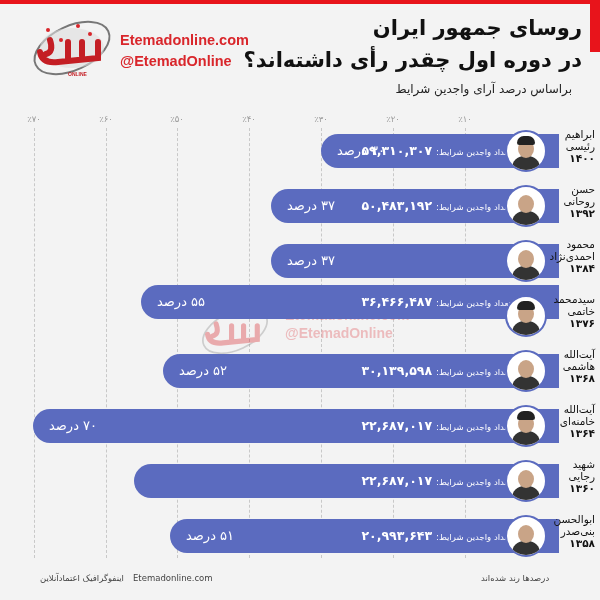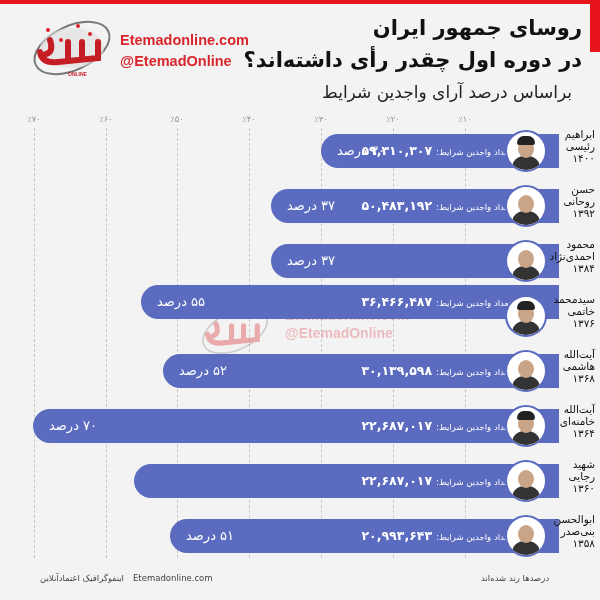--- a/index.html
+++ b/index.html
@@ -2,34 +2,34 @@
 <html><head>
 <meta charset="utf-8">
 <style>
   html, body { margin:0; padding:0; }
   body { width:600px; height:600px; overflow:hidden; background:#f3f3f3; position:relative; font-family:"DejaVu Sans", sans-serif; }
   .topbar { position:absolute; left:0; top:0; width:600px; height:4px; background:#e8141b; }
   .redblock { position:absolute; right:0; top:0; width:10px; height:52px; background:#e8141b; }
   .logo { position:absolute; left:28px; top:12px; width:88px; height:70px; }
   .brand { position:absolute; left:120px; top:30px; color:#d9262b; font-family:"Liberation Sans", sans-serif; font-weight:bold; font-size:14.5px; line-height:21px; }
   .title { position:absolute; right:18px; top:12px; direction:rtl; text-align:right; font-weight:bold; font-size:21px; line-height:32px; color:#111; }
-  .subtitle { position:absolute; right:28px; top:82px; direction:rtl; font-size:17px; color:#222; }
+  .subtitle { position:absolute; right:28px; top:82px; direction:rtl; font-size:12px; color:#222; }
   .tick { position:absolute; top:114px; font-size:8.5px; color:#999; transform:translateX(-50%); direction:ltr; }
   .grid { position:absolute; top:128px; height:430px; width:0; border-left:1px dashed #c8c8c8; }
   .bar { position:absolute; height:34px; background:#5b6bbf; border-radius:17px 0 0 17px;padding-left:31px; }
   .bar-end { position:absolute; height:34px; width:20px; background:#5b6bbf; border-radius:0 17px 17px 0; }
   .pct { position:absolute; top:0; height:34px; line-height:34px; color:#fff; font-size:13px; direction:rtl; white-space:nowrap; }
   .voters { position:absolute; top:0; right:48px; height:16px; line-height:34px; color:#fff; direction:rtl; white-space:nowrap; font-size:8.5px; }
   .voters b { font-size:12.5px; margin-right:4px; }
   .avatar { position:absolute; width:38px; height:38px; border-radius:50%; background:#fff; border:2px solid #5b6bbf; overflow:hidden; }
   .avatar .head { position:absolute; left:11px; top:8px; width:16px; height:18px; border-radius:50%; background:#c9a487; }
   .avatar .body { position:absolute; left:5px; top:24px; width:28px; height:20px; border-radius:12px 12px 0 0; background:#333; }
   .avatar .hat { position:absolute; left:10px; top:4px; width:18px; height:9px; border-radius:9px 9px 3px 3px; background:#222; }
   .name { position:absolute; left:549px; direction:rtl; text-align:right; width:46px; font-size:10.5px; line-height:12px; color:#111; }
-  .name .yr { font-weight:normal; }
+  .name .yr { font-weight:bold; }
   .watermark { position:absolute; left:190px; top:300px; opacity:0.35; }
   .wm-text { position:absolute; left:95px; top:6px; color:#e0555a; font-family:"Liberation Sans", sans-serif; font-weight:bold; font-size:14px; line-height:18px; white-space:nowrap; }
   .footer { position:absolute; top:573px; font-size:8.5px; color:#444;margin-left:32px; }
 </style>
 </head>
 <body>
 
 <div class="topbar"></div>
 <div class="redblock"></div>
 

